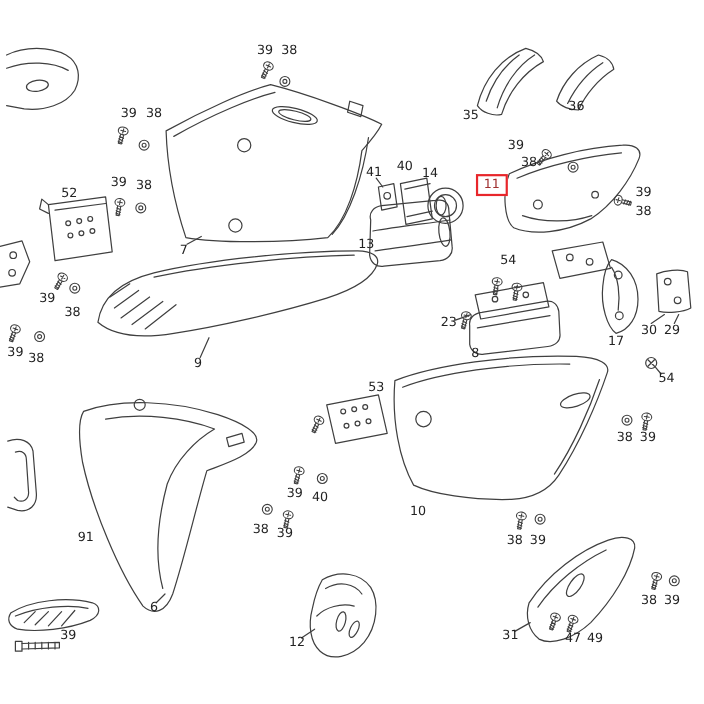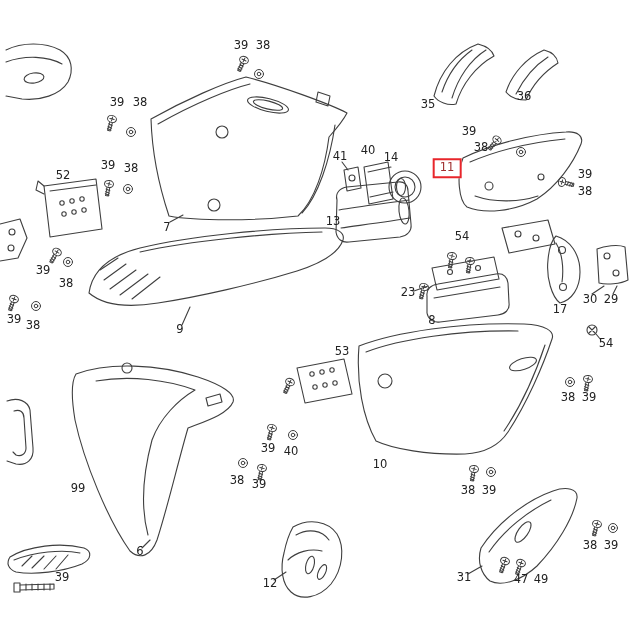--- a/index.html
+++ b/index.html
@@ -278,21 +278,21 @@
       <span class="part-label" style="left: 14px; top: 320px;">39</span>
       <span class="part-label" style="left: 33px; top: 326px;">38</span>
       <span class="part-label" style="left: 322px; top: 352px; margin-left: 20px;">53</span>
       <span class="part-label" style="left: 380px; top: 437px; margin-top: 28px;">10</span>
       <span class="part-label" style="left: 568px; top: 398px;">38</span>
       <span class="part-label" style="left: 589px; top: 398px;">39</span>
       <span class="part-label" style="left: 268px; top: 449px;">39</span>
       <span class="part-label" style="left: 291px; top: 452px;">40</span>
       <span class="part-label" style="left: 237px; top: 481px;">38</span>
       <span class="part-label" style="left: 259px; top: 485px;">39</span>
-      <span class="part-label" style="left: 78px; top: 489px;">99</span>
+      <span class="part-label" style="left: 78px; top: 489px;">91</span>
       <span class="part-label" style="left: 140px; top: 552px;">6</span>
       <span class="part-label" style="left: 468px; top: 491px;">38</span>
       <span class="part-label" style="left: 489px; top: 491px;">39</span>
       <span class="part-label" style="left: 270px; top: 584px;">12</span>
       <span class="part-label" style="left: 464px; top: 578px;">31</span>
       <span class="part-label" style="left: 525px; top: 580px; margin-left: 16px;">49</span>
       <span class="part-label" style="left: 521px; top: 580px;">47</span>
       <span class="part-label" style="left: 590px; top: 546px;">38</span>
       <span class="part-label" style="left: 611px; top: 546px;">39</span>
       <span class="part-label" style="left: 62px; top: 578px;">39</span>

